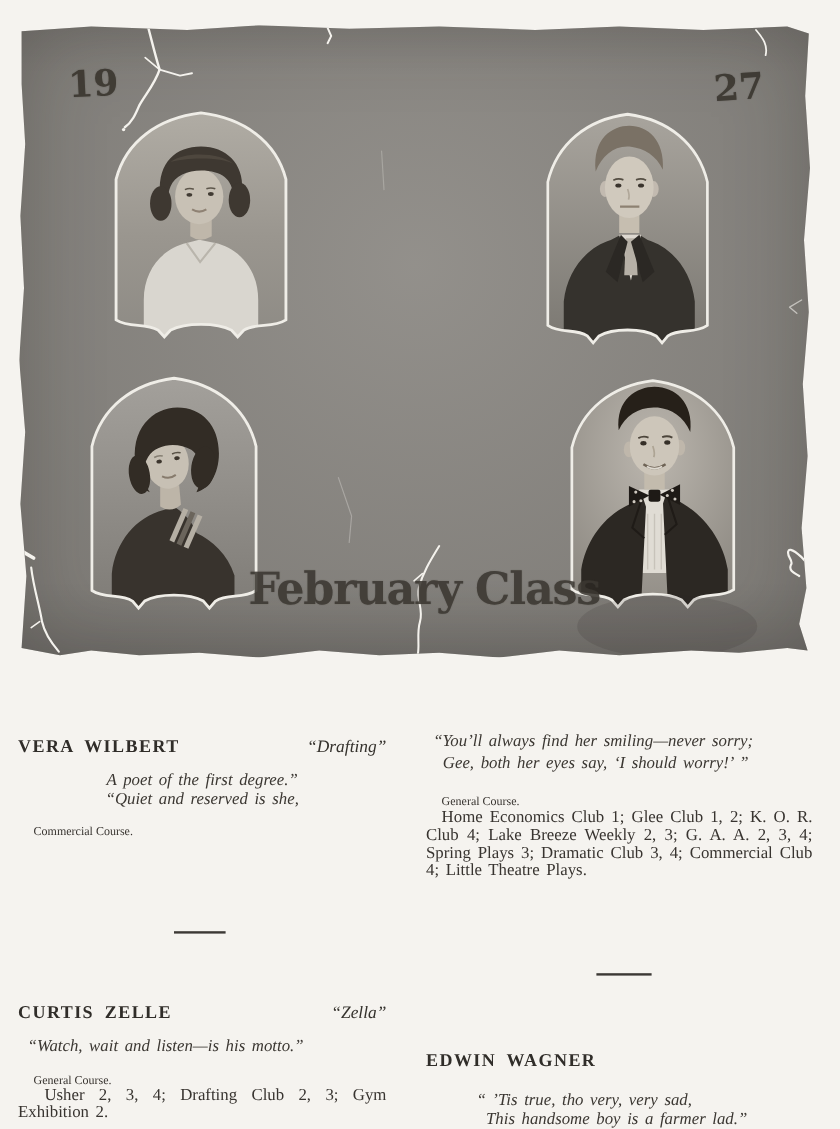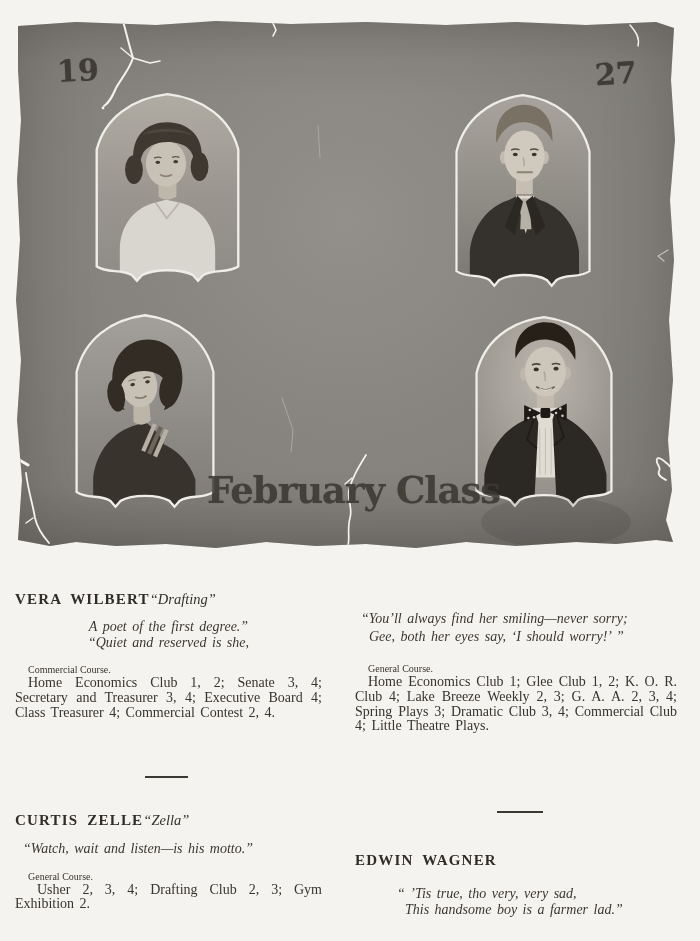--- a/index.html
+++ b/index.html
@@ -46,21 +46,21 @@
   }
   .portrait{position:absolute;z-index:4;}
   .p1{left:77px;top:72px;width:149px;height:191px;}
   .p2{left:437px;top:73px;width:140px;height:195px;}
   .p3{left:57px;top:293px;width:144px;height:196px;}
   .p4{left:457px;top:295px;width:142px;height:193px;}
   .cracks{position:absolute;inset:0;z-index:5;pointer-events:none;}
 
   
   .entry{position:absolute;}
-  .entry header{display:flex;align-items:baseline;}
+  .entry header{display:flex;justify-content:space-between;align-items:baseline;margin-top:24px;}
   .entry h2{
     margin:0;font-size:15px;font-weight:700;letter-spacing:1.2px;word-spacing:4px;
     color:#302d29;
   }
   .nick{font-style:italic;font-size:14.5px;color:#35322d;}
   .quote{font-style:italic;font-size:14px;line-height:15.5px;color:#3b3732;word-spacing:2px;}
   .quote.center{text-align:center;}
   .course{margin:14px 0 1px 0;font-size:10px;text-indent:13px;}
   .acts{margin:0;font-size:14px;line-height:14.8px;text-align:justify;text-indent:13px;word-spacing:2px;}
   #vera{left:15px;top:591px;width:307px;}
@@ -258,21 +258,20 @@
     <article class="entry" id="vera">
       <header>
         <h2>VERA WILBERT</h2>
         <span class="nick">“Drafting”</span>
       </header>
       <div class="quote center">
         <div>A poet of the first degree.”</div>
         <div>“Quiet and reserved is she,</div>
       </div>
       <p class="course">Commercial Course.</p>
-      <p class="acts">Home Economics Club 1, 2; Senate 3, 4; Secretary and Treasurer 3, 4; Executive Board 4; Class Treasurer 4; Commercial Contest 2, 4.</p>
     </article>
 
     <article class="entry" id="beatrice">
       <div class="quote">
         <div>“You’ll always find her smiling—never sorry;</div>
         <div>Gee, both her eyes say, ‘I should worry!’ ”</div>
       </div>
       <p class="course">General Course.</p>
       <p class="acts">Home Economics Club 1; Glee Club 1, 2; K. O. R. Club 4; Lake Breeze Weekly 2, 3; G. A. A. 2, 3, 4; Spring Plays 3; Dramatic Club 3, 4; Commercial Club 4; Little Theatre Plays.</p>
     </article>

